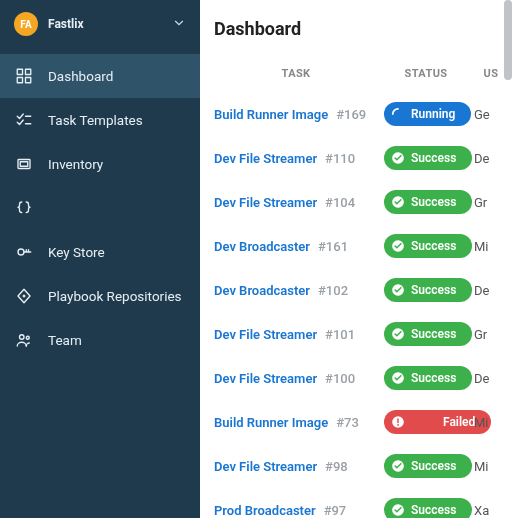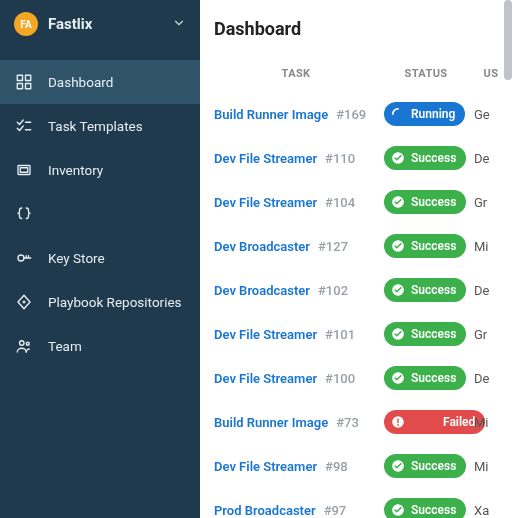--- a/index.html
+++ b/index.html
@@ -1,44 +1,44 @@
 <!DOCTYPE html>
 <html><head>
 <meta charset="utf-8">
 <style>
   * { box-sizing: border-box; margin: 0; padding: 0; }
   html, body { width: 512px; height: 518px; overflow: hidden; font-family: -apple-system, BlinkMacSystemFont, "Segoe UI", Roboto, Arial, sans-serif; }
   .app { display: flex; width: 512px; height: 518px; }
 
   
-  .sidebar { width: 200px; background: #1f3a4d; color: #e6eef3; display: flex; flex-direction: column; flex-shrink: 0; gap: 6px; }
+  .sidebar { width: 200px; background: #1f3a4d; color: #e6eef3; display: flex; flex-direction: column; flex-shrink: 0; }
   .brand { display: flex; align-items: center; padding: 12px 14px; }
   .brand-badge { width: 24px; height: 24px; border-radius: 50%; background: #f5a623; color: #fff; font-size: 10px; font-weight: 700; display: flex; align-items: center; justify-content: center; margin-right: 10px; }
-  .brand-name { font-weight: 700; font-size: 15px; flex: 1; }
+  .brand-name { font-weight: 700; font-size: 12px; flex: 1; }
   .brand-chevron { opacity: .9; }
   .nav { padding-top: 6px; }
   .nav-item { display: flex; align-items: center; padding: 12px 14px; font-size: 13.5px; cursor: pointer; }
   .nav-item.active { background: #2f5368; }
   .nav-item .icon { width: 20px; height: 20px; margin-right: 14px; display: flex; align-items: center; justify-content: center; }
   .nav-item svg { stroke: #e6eef3; fill: none; }
 
   
   .main { flex: 1; background: #fff; color: #333; display: flex; flex-direction: column; min-width: 0; }
   .main-header { padding: 18px 14px 10px 14px; }
   .main-header h1 { font-size: 18px; font-weight: 700; color: #222; }
   .table-wrap { flex: 1; overflow: hidden; padding: 0 0 0 14px; }
   table { width: 100%; border-collapse: collapse; table-layout: fixed; }
   th { text-align: center; font-size: 11px; letter-spacing: .4px; color: #888; font-weight: 700; padding: 18px 6px 12px 0; }
   th.col-task { width: 170px; }
   th.col-status { width: 90px; }
   th.col-user { width: 40px; }
   td { padding: 10px 6px 10px 0; font-size: 13px; vertical-align: middle; white-space: nowrap; }
   .task-name { color: #1976d2; font-weight: 600; cursor: pointer; }
   .task-id { color: #9aa0a6; margin-left: 8px; font-weight: 500; }
-  .status-pill { display: inline-flex; align-items: center; border-radius: 14px; padding: 4px 10px 4px 6px; color: #fff; font-size: 12px; font-weight: 600; }
+  .status-pill { display: inline-flex; align-items: center; border-radius: 14px; padding: 4px 16px 4px 6px; color: #fff; font-size: 12px; font-weight: 600; }
   .status-pill .s-icon { width: 16px; height: 16px; margin-right: 5px; display:flex; align-items:center; justify-content:center; }
   .pill-success { background: #3cb04a; }
   .pill-running { background: #1976d2; }
   .pill-failed  { background: #e14b4b; gap: 32px; }
   .user-cell { color: #555; overflow: hidden; }
 
   .scrollbar { position: absolute; right: 0; top: 0; width: 8px; height: 80px; background: #c0c4c8; border-radius: 4px; }
   .wrap-rel { position: relative; width:512px; height:518px; }
 </style>
 </head>
@@ -177,21 +177,21 @@
                         <circle cx="12" cy="12" r="10" fill="#fff" opacity=".25"></circle>
                         <circle cx="12" cy="12" r="10" fill="#fff"></circle>
                         <path d="M7 12l3 3 7-7" stroke="#3cb04a" stroke-width="2.5" fill="none" stroke-linecap="round" stroke-linejoin="round"></path>
                       </svg>
                     </span>
                     <span>Success</span>
                   </span></td>
                 <td class="user-cell">Gr</td>
               </tr>
               <tr>
-                <td><span class="task-name">Dev Broadcaster</span><span class="task-id">#127</span></td>
+                <td><span class="task-name">Dev Broadcaster</span><span class="task-id">#161</span></td>
                 <td><span class="status-pill pill-success">
                     <span class="s-icon">
                       <svg width="14" height="14" viewBox="0 0 24 24">
                         <circle cx="12" cy="12" r="10" fill="#fff" opacity=".25"></circle>
                         <circle cx="12" cy="12" r="10" fill="#fff"></circle>
                         <path d="M7 12l3 3 7-7" stroke="#3cb04a" stroke-width="2.5" fill="none" stroke-linecap="round" stroke-linejoin="round"></path>
                       </svg>
                     </span>
                     <span>Success</span>
                   </span></td>

